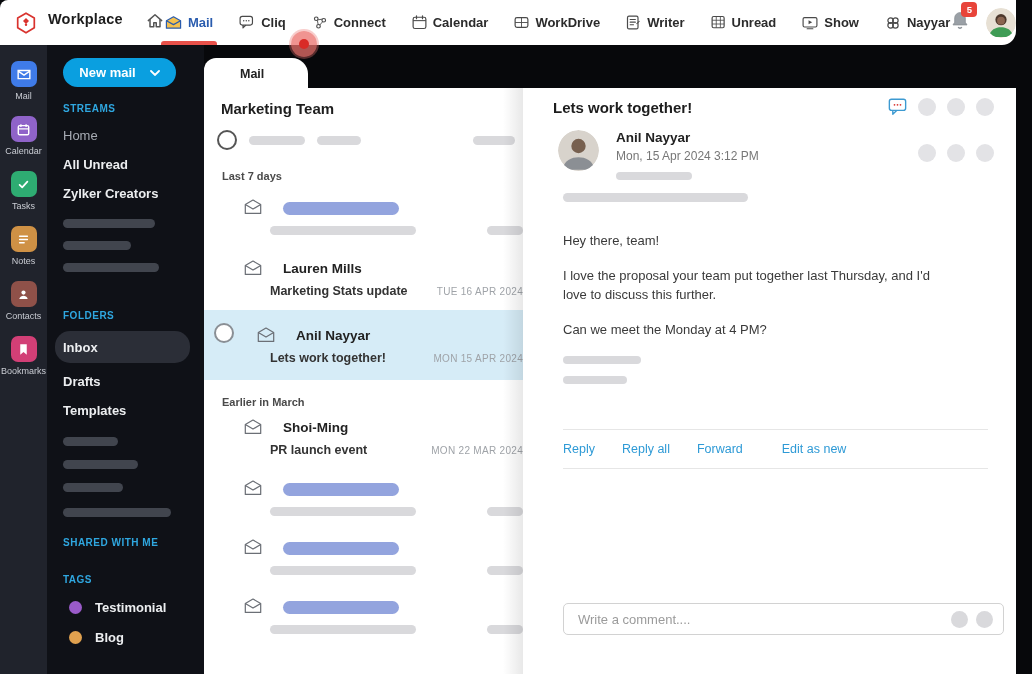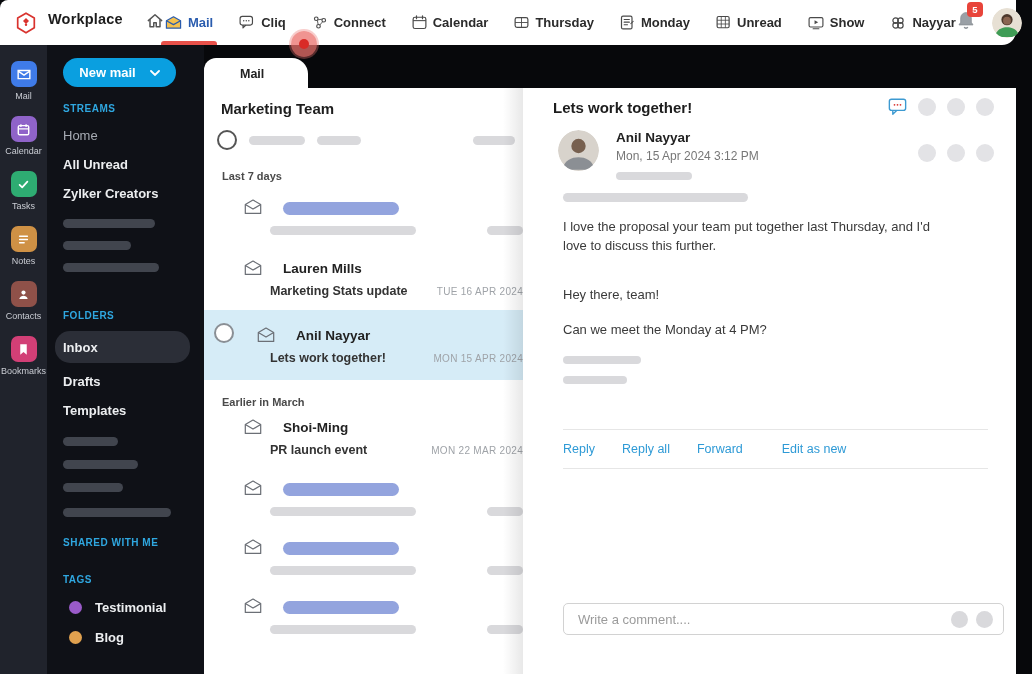--- a/index.html
+++ b/index.html
@@ -175,31 +175,31 @@
           </span>
         <span>Calendar</span>
       </a>
       <a class="nav-item">
         <span style="display:flex">
             <svg width="15" height="15" viewBox="0 0 20 20">
               <rect x="1.5" y="3.5" width="17" height="13" rx="2.5" fill="none" stroke="#4a4a4a" stroke-width="1.6"></rect>
               <path d="M10 3.5v13M1.5 10h17" stroke="#4a4a4a" stroke-width="1.2"></path>
             </svg>
           </span>
-        <span>Thursday</span>
+        <span>WorkDrive</span>
       </a>
       <a class="nav-item">
         <span style="display:flex">
             <svg width="15" height="15" viewBox="0 0 20 20">
               <rect x="2" y="1.5" width="14" height="17" rx="2" fill="none" stroke="#4a4a4a" stroke-width="1.6"></rect>
               <path d="M5.5 6h7M5.5 9.5h7M5.5 13h4.5" stroke="#4a4a4a" stroke-width="1.4" stroke-linecap="round"></path>
               <path d="M14 12l4-4" stroke="#4a4a4a" stroke-width="1.4"></path>
             </svg>
           </span>
-        <span>Monday</span>
+        <span>Writer</span>
       </a>
       <a class="nav-item">
         <span style="display:flex">
             <svg width="15" height="15" viewBox="0 0 20 20">
               <rect x="1.5" y="2" width="16" height="15" rx="2" fill="none" stroke="#4a4a4a" stroke-width="1.6"></rect>
               <path d="M1.5 7h16M1.5 12h16M7 2v15M12.5 2v15" stroke="#4a4a4a" stroke-width="1.1"></path>
             </svg>
           </span>
         <span>Unread</span>
       </a>
@@ -497,22 +497,22 @@
       </div>
       <div class="sender-dots">
         <span class="dot-btn"></span>
         <span class="dot-btn"></span>
         <span class="dot-btn"></span>
       </div>
     </div>
     <div class="gbar" style="width:185px;height:9px;margin:13px 0 0 40px"></div>
 
     <div class="body-text">
+      <p style="margin-top:30px">Hey there, team!</p>
       <p>I love the proposal your team put together last Thursday, and I'd love to discuss this further.</p>
-      <p style="margin-top:30px">Hey there, team!</p>
       <p>Can we meet the Monday at 4 PM?</p>
     </div>
     <div class="gbar" style="width:78px;height:8px;margin:17px 0 0 40px"></div>
     <div class="gbar" style="width:64px;height:8px;margin:12px 0 0 40px"></div>
 
     <hr class="hrline" style="margin-top:45px">
     <div class="actions-row">
       <a class="action-link">Reply</a>
       <a class="action-link">Reply all</a>
       <a class="action-link">Forward</a>

